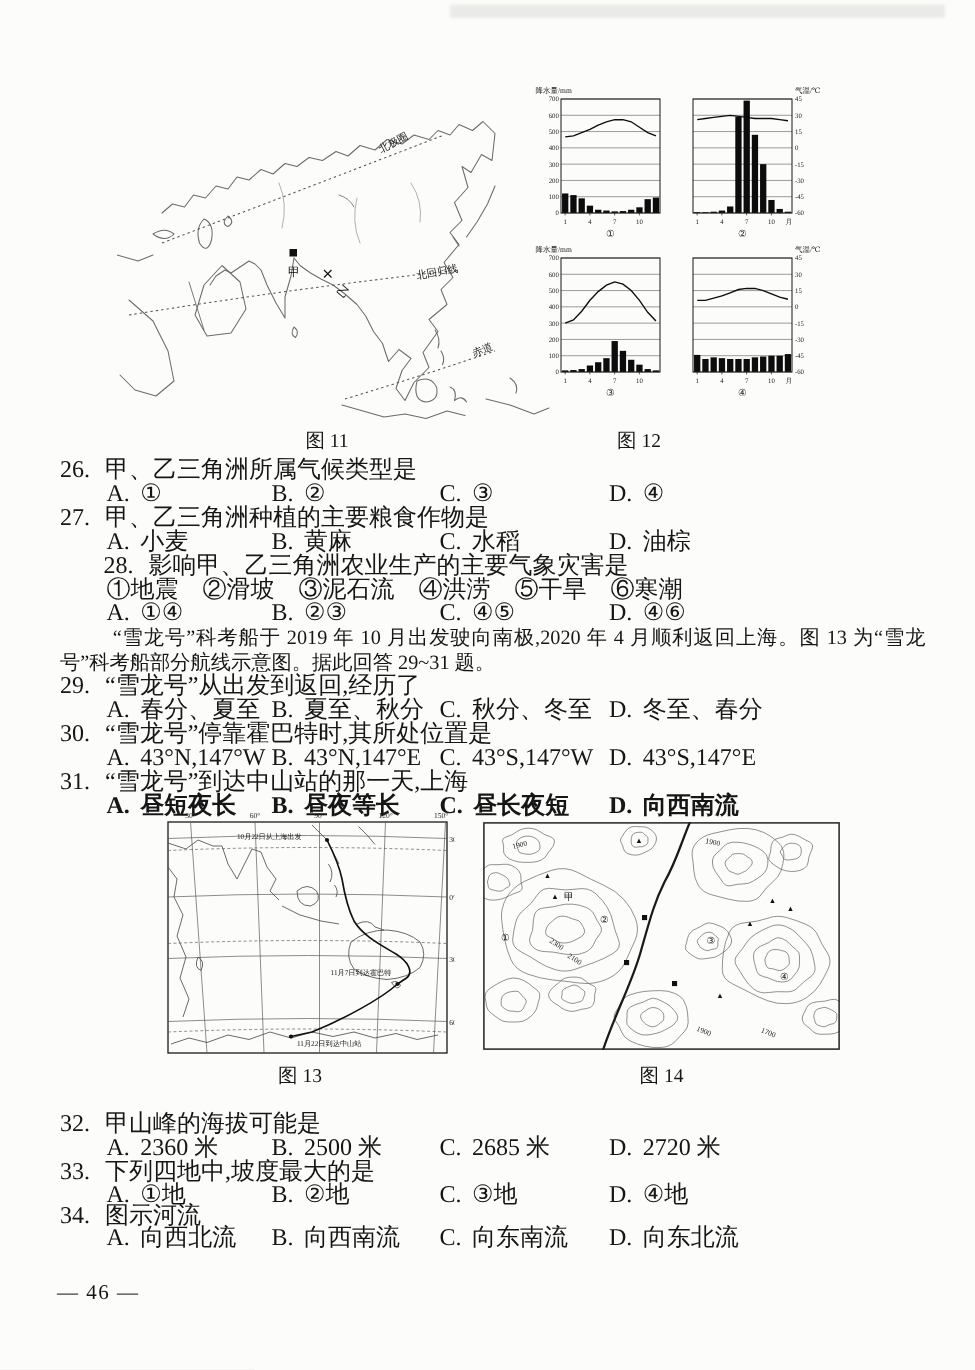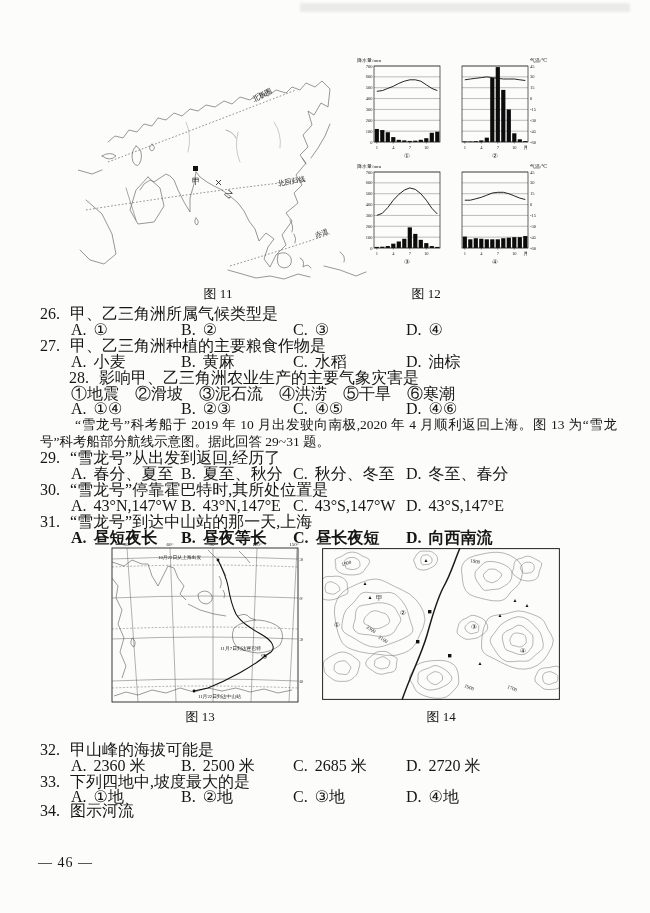--- a/index.html
+++ b/index.html
@@ -448,15 +448,21 @@
 
   <div class="row" style="top:774px;"><span class="qno">33.</span><span>下列四地中,坡度最大的是</span></div>
   <div class="row opts" style="top:789px;">
     <span class="opt"><span class="optletter">A.</span><span>①地</span></span>
     <span class="opt"><span class="optletter">B.</span><span>②地</span></span>
     <span class="opt"><span class="optletter">C.</span><span>③地</span></span>
     <span class="opt"><span class="optletter">D.</span><span>④地</span></span>
   </div>
 
   <div class="row" style="top:803px;"><span class="qno">34.</span><span>图示河流</span></div>
+  <div class="row opts" style="top:818px;">
+    <span class="opt"><span class="optletter">A.</span><span>向西北流</span></span>
+    <span class="opt"><span class="optletter">B.</span><span>向西南流</span></span>
+    <span class="opt"><span class="optletter">C.</span><span>向东南流</span></span>
+    <span class="opt"><span class="optletter">D.</span><span>向东北流</span></span>
+  </div>
 
   <div class="pageno">— 46 —</div>
 </div>
 
 </body></html>

